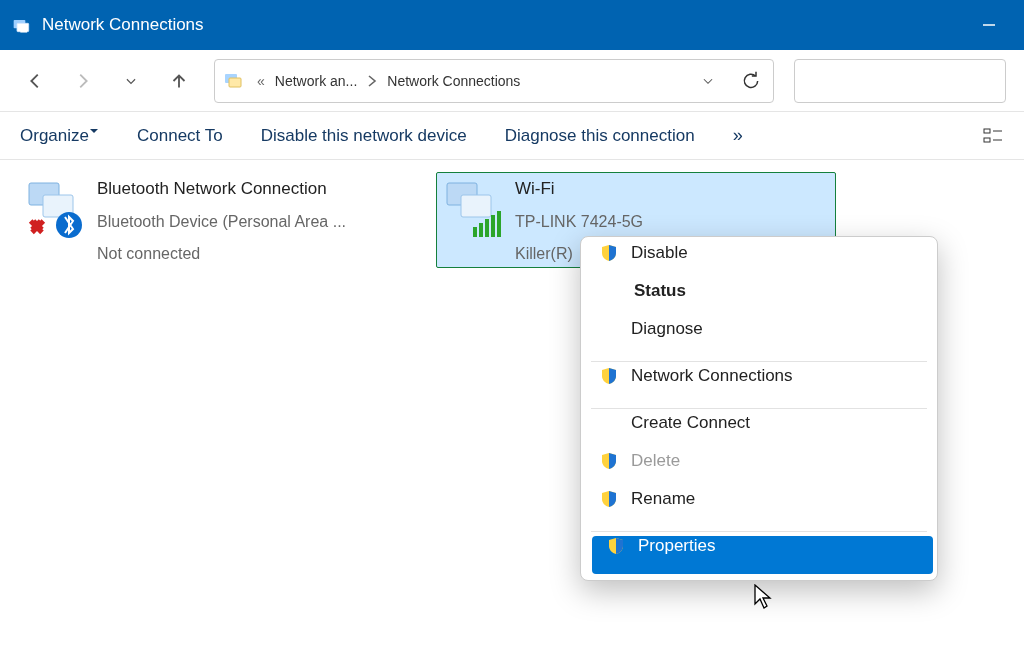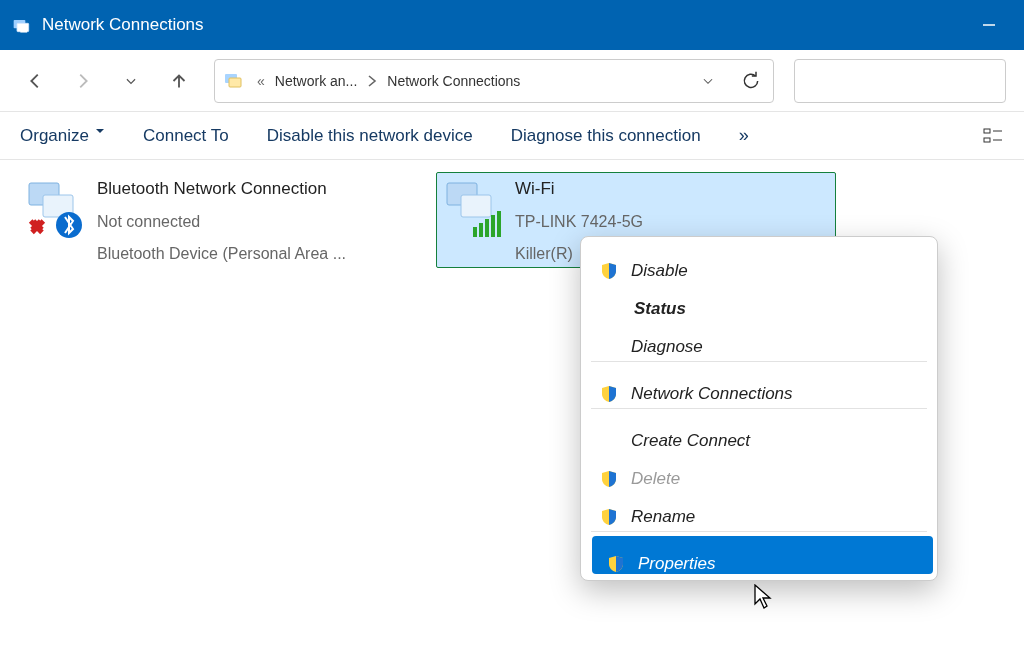--- a/index.html
+++ b/index.html
@@ -17,35 +17,35 @@
 .addr { flex: none; width: 560px; height: 44px; border: 1px solid #ccc; border-radius: 4px; margin-left: 4px; display: flex; align-items: center; padding: 0 8px; gap: 10px; background: #fff; }
 .addr .loc-icon { width: 24px; height: 24px; }
 .addr .crumb { font-size: 14px; color: #333; }
 .addr .chev { color: #666; font-size: 14px; }
 .addr .spacer2 { flex: 1; }
 .addr .drop { width: 26px; display:flex; justify-content:center; color:#555;}
 .addr .refresh { width: 28px; display:flex; justify-content:center; color:#333; margin-left:6px;}
 .search { flex: 1; height: 44px; border: 1px solid #ccc; border-radius: 4px; margin-left: 6px; background:#fff;}
 
 .cmdbar { height: 48px; display: flex; align-items: center; padding: 0 20px; gap: 38px; border-bottom: 1px solid #e5e5e5; color: #163a63; font-size: 17px; }
-.cmdbar .cmd { display: flex; align-items: flex-start; gap: 6px; }
+.cmdbar .cmd { display: flex; align-items: flex-start; }
 .cmdbar .more { font-size: 18px; letter-spacing: 2px; }
 .cmdbar .right { margin-left: auto; display:flex; gap:14px; }
 .view-btn { width:22px; height:22px; display:flex; align-items:center; justify-content:center; color:#333;}
 
 .content { padding: 12px 18px; display: flex; gap: 18px; align-items: flex-start; }
 .conn { width: 400px; display: flex; gap: 12px; padding: 4px; border: 1px solid transparent; border-radius: 2px; }
 .conn.selected { background: #cce8ff; border: 1px solid #15803d; }
 .conn-icon { width: 62px; height: 62px; position: relative; flex:none; }
 .conn-text { display: flex; flex-direction: column; gap: 14px; padding-top: 2px; }
 .conn-title { font-size: 17px; color: #222; }
 .conn-sub { font-size: 16px; color: #666; }
 
 .ctxmenu { position: absolute; left: 580px; top: 236px; width: 358px; background: #fff; border: 1px solid #ccc; border-radius: 8px; box-shadow: 0 10px 30px rgba(0,0,0,.25); padding: 6px 4px; }
-.ctx-item { height: 38px; display: flex; align-items: flex-end; padding: 0 14px; gap: 12px; font-size: 17px; color: #222; border-radius: 4px; font-style: italic; }
+.ctx-item { height: 38px; display: flex; align-items: flex-start; padding: 0 14px; gap: 12px; font-size: 17px; color: #222; border-radius: 4px; }
 .ctx-item.bold { font-weight: 600; gap: 15px; }
 .ctx-item.disabled { color: #9a9a9a; }
 .ctx-item.highlight { background: #0078D4; color: #fff; margin-left: 7px; }
 .ctx-sep { height: 1px; background: #e2e2e2; margin: 4px 6px; }
 .ctx-icon { width: 20px; height: 20px; flex:none; display:flex; align-items:center; justify-content:center;}
 .ctx-icon.blank { }
 
 .cursor { position: absolute; left: 754px; top: 584px; pointer-events:none; }
 
 
@@ -156,22 +156,22 @@
         <rect x="6" y="6" width="30" height="22" rx="2" fill="#bcd9f5" stroke="#7fb2e0"></rect>
         <rect x="20" y="18" width="30" height="22" rx="2" fill="#e9f3fc" stroke="#9cc5ea"></rect>
         <path d="M8 48 L20 48 M6 50 L22 50" stroke="#d02020" stroke-width="5" transform="rotate(45 14 49)"></path>
         <path d="M8 48 L20 48 M6 50 L22 50" stroke="#d02020" stroke-width="5" transform="rotate(-45 14 49)"></path>
         <circle cx="46" cy="48" r="13" fill="#0a6cce"></circle>
         <path d="M42 40 L50 52 L46 56 L46 40 L50 44 L42 56" fill="none" stroke="#fff" stroke-width="2"></path>
       </svg>
     </div>
     <div class="conn-text">
       <div class="conn-title">Bluetooth Network Connection</div>
+      <div class="conn-sub">Bluetooth Device (Personal Area ...</div>
       <div class="conn-sub">Not connected</div>
-      <div class="conn-sub">Bluetooth Device (Personal Area ...</div>
     </div>
   </div>
 
   <div class="conn selected">
     <div class="conn-icon">
       <svg viewBox="0 0 62 62" width="62" height="62">
         <rect x="6" y="6" width="30" height="22" rx="2" fill="#bcd9f5" stroke="#7fb2e0"></rect>
         <rect x="20" y="18" width="30" height="22" rx="2" fill="#e9f3fc" stroke="#9cc5ea"></rect>
         <rect x="32" y="50" width="4" height="10" fill="#2ba52b"></rect>
         <rect x="38" y="46" width="4" height="14" fill="#2ba52b"></rect>

